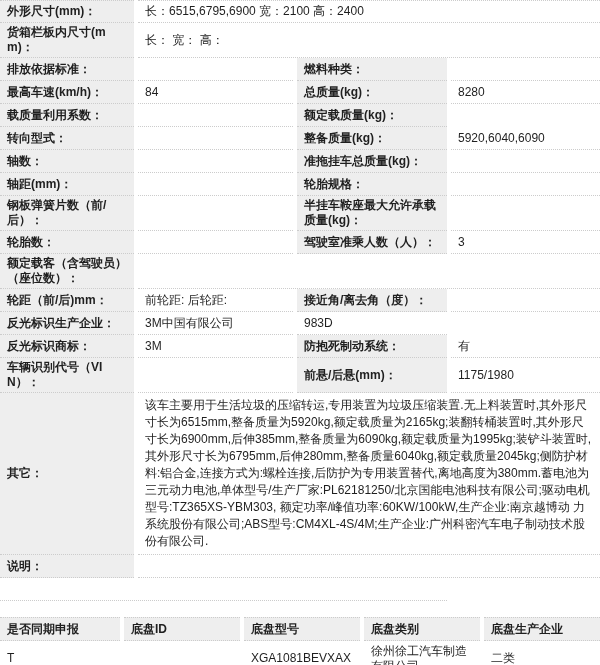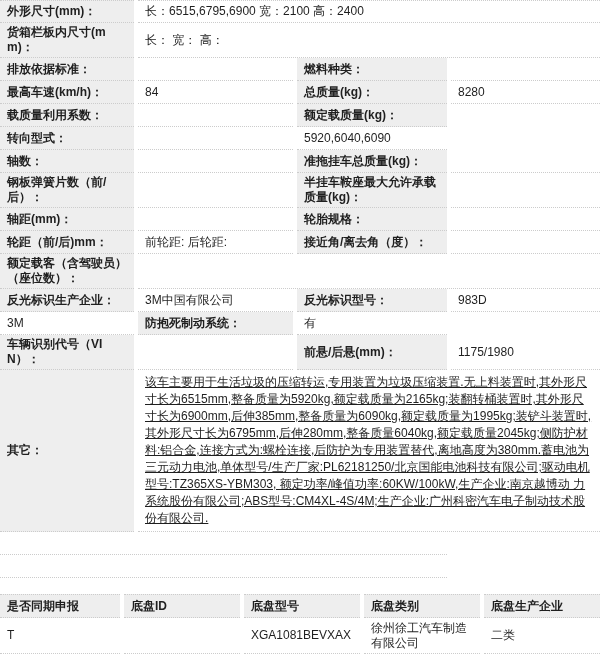--- a/index.html
+++ b/index.html
@@ -34,21 +34,21 @@
     border-bottom: 1px dotted var(--border-color);
     line-height: 15px;
     word-break: break-all;
   }
   .spec-row:first-child .cell { border-top: 1px dotted var(--border-color); }
   .cell.label {
     background: var(--label-bg);
     font-weight: bold;
   }
   .cell.span3 { grid-column: span 3; }
-  .cell.longtext { line-height: 17px; padding-top: 4px; padding-bottom: 4px; text-decoration: underline; }
+  .cell.longtext { line-height: 17px; padding-top: 4px; padding-bottom: 4px; }
 
   
   .chassis-table { width: 600px; margin-top: 16px; }
   .chassis-row {
     display: grid;
     grid-template-columns: 120px 116px 116px 116px 116px;
     column-gap: 4px;
   }
   .chassis-row .cell { min-height: 24px; }
   .chassis-row.header .cell {
@@ -84,72 +84,80 @@
         <div class="cell value">8280</div>
       </div>
       <div class="spec-row">
         <div class="cell label">载质量利用系数：</div>
         <div class="cell value"></div>
         <div class="cell label">额定载质量(kg)：</div>
       </div>
       <div class="spec-row">
         <div class="cell label">转向型式：</div>
         <div class="cell value"></div>
+        <div class="cell label">整备质量(kg)：</div>
         <div class="cell value">5920,6040,6090</div>
       </div>
       <div class="spec-row">
         <div class="cell label">轴数：</div>
         <div class="cell value"></div>
         <div class="cell label">准拖挂车总质量(kg)：</div>
         <div class="cell value"></div>
       </div>
       <div class="spec-row">
+        <div class="cell label">轴距(mm)：</div>
+        <div class="cell value"></div>
+        <div class="cell label">轮胎规格：</div>
+        <div class="cell value"></div>
+      </div>
+      <div class="spec-row">
         <div class="cell label">钢板弹簧片数（前/后）：</div>
         <div class="cell value"></div>
         <div class="cell label">半挂车鞍座最大允许承载质量(kg)：</div>
         <div class="cell value"></div>
       </div>
       <div class="spec-row">
-        <div class="cell label">轴距(mm)：</div>
+        <div class="cell label">轮胎数：</div>
         <div class="cell value"></div>
-        <div class="cell label">轮胎规格：</div>
-        <div class="cell value"></div>
+        <div class="cell label">驾驶室准乘人数（人）：</div>
+        <div class="cell value">3</div>
+      </div>
+      <div class="spec-row">
+        <div class="cell label">额定载客（含驾驶员）（座位数）：</div>
+        <div class="cell value span3"></div>
       </div>
       <div class="spec-row">
         <div class="cell label">轮距（前/后)mm：</div>
         <div class="cell value">前轮距: 后轮距:</div>
         <div class="cell label">接近角/离去角（度）：</div>
         <div class="cell value"></div>
       </div>
       <div class="spec-row">
-        <div class="cell label">额定载客（含驾驶员）（座位数）：</div>
-        <div class="cell value span3"></div>
-      </div>
-      <div class="spec-row">
         <div class="cell label">反光标识生产企业：</div>
         <div class="cell value">3M中国有限公司</div>
-        <div class="cell label">反光标识型号：</div>
         <div class="cell value">983D</div>
       </div>
       <div class="spec-row">
+        <div class="cell label">反光标识商标：</div>
         <div class="cell value">3M</div>
         <div class="cell label">防抱死制动系统：</div>
         <div class="cell value">有</div>
       </div>
       <div class="spec-row">
         <div class="cell label">车辆识别代号（VIN）：</div>
         <div class="cell value"></div>
         <div class="cell label">前悬/后悬(mm)：</div>
         <div class="cell value">1175/1980</div>
       </div>
       <div class="spec-row">
         <div class="cell label">其它：</div>
         <div class="cell value span3 longtext">该车主要用于生活垃圾的压缩转运,专用装置为垃圾压缩装置.无上料装置时,其外形尺寸长为6515mm,整备质量为5920kg,额定载质量为2165kg;装翻转桶装置时,其外形尺寸长为6900mm,后伸385mm,整备质量为6090kg,额定载质量为1995kg;装铲斗装置时,其外形尺寸长为6795mm,后伸280mm,整备质量6040kg,额定载质量2045kg;侧防护材料:铝合金,连接方式为:螺栓连接,后防护为专用装置替代,离地高度为380mm.蓄电池为三元动力电池,单体型号/生产厂家:PL62181250/北京国能电池科技有限公司;驱动电机型号:TZ365XS-YBM303, 额定功率/峰值功率:60KW/100kW,生产企业:南京越博动 力系统股份有限公司;ABS型号:CM4XL-4S/4M;生产企业:广州科密汽车电子制动技术股份有限公司.</div>
       </div>
       <div class="spec-row">
+        <div class="cell label">说明：</div>
         <div class="cell value span3"></div>
       </div>
       <div class="spec-row">
         <div class="cell value span3"></div>
       </div>
     </div>
   <div class="chassis-table" id="chassis-table">
       <div class="chassis-row header">
         <div class="cell">是否同期申报</div>
         <div class="cell">底盘ID</div>

